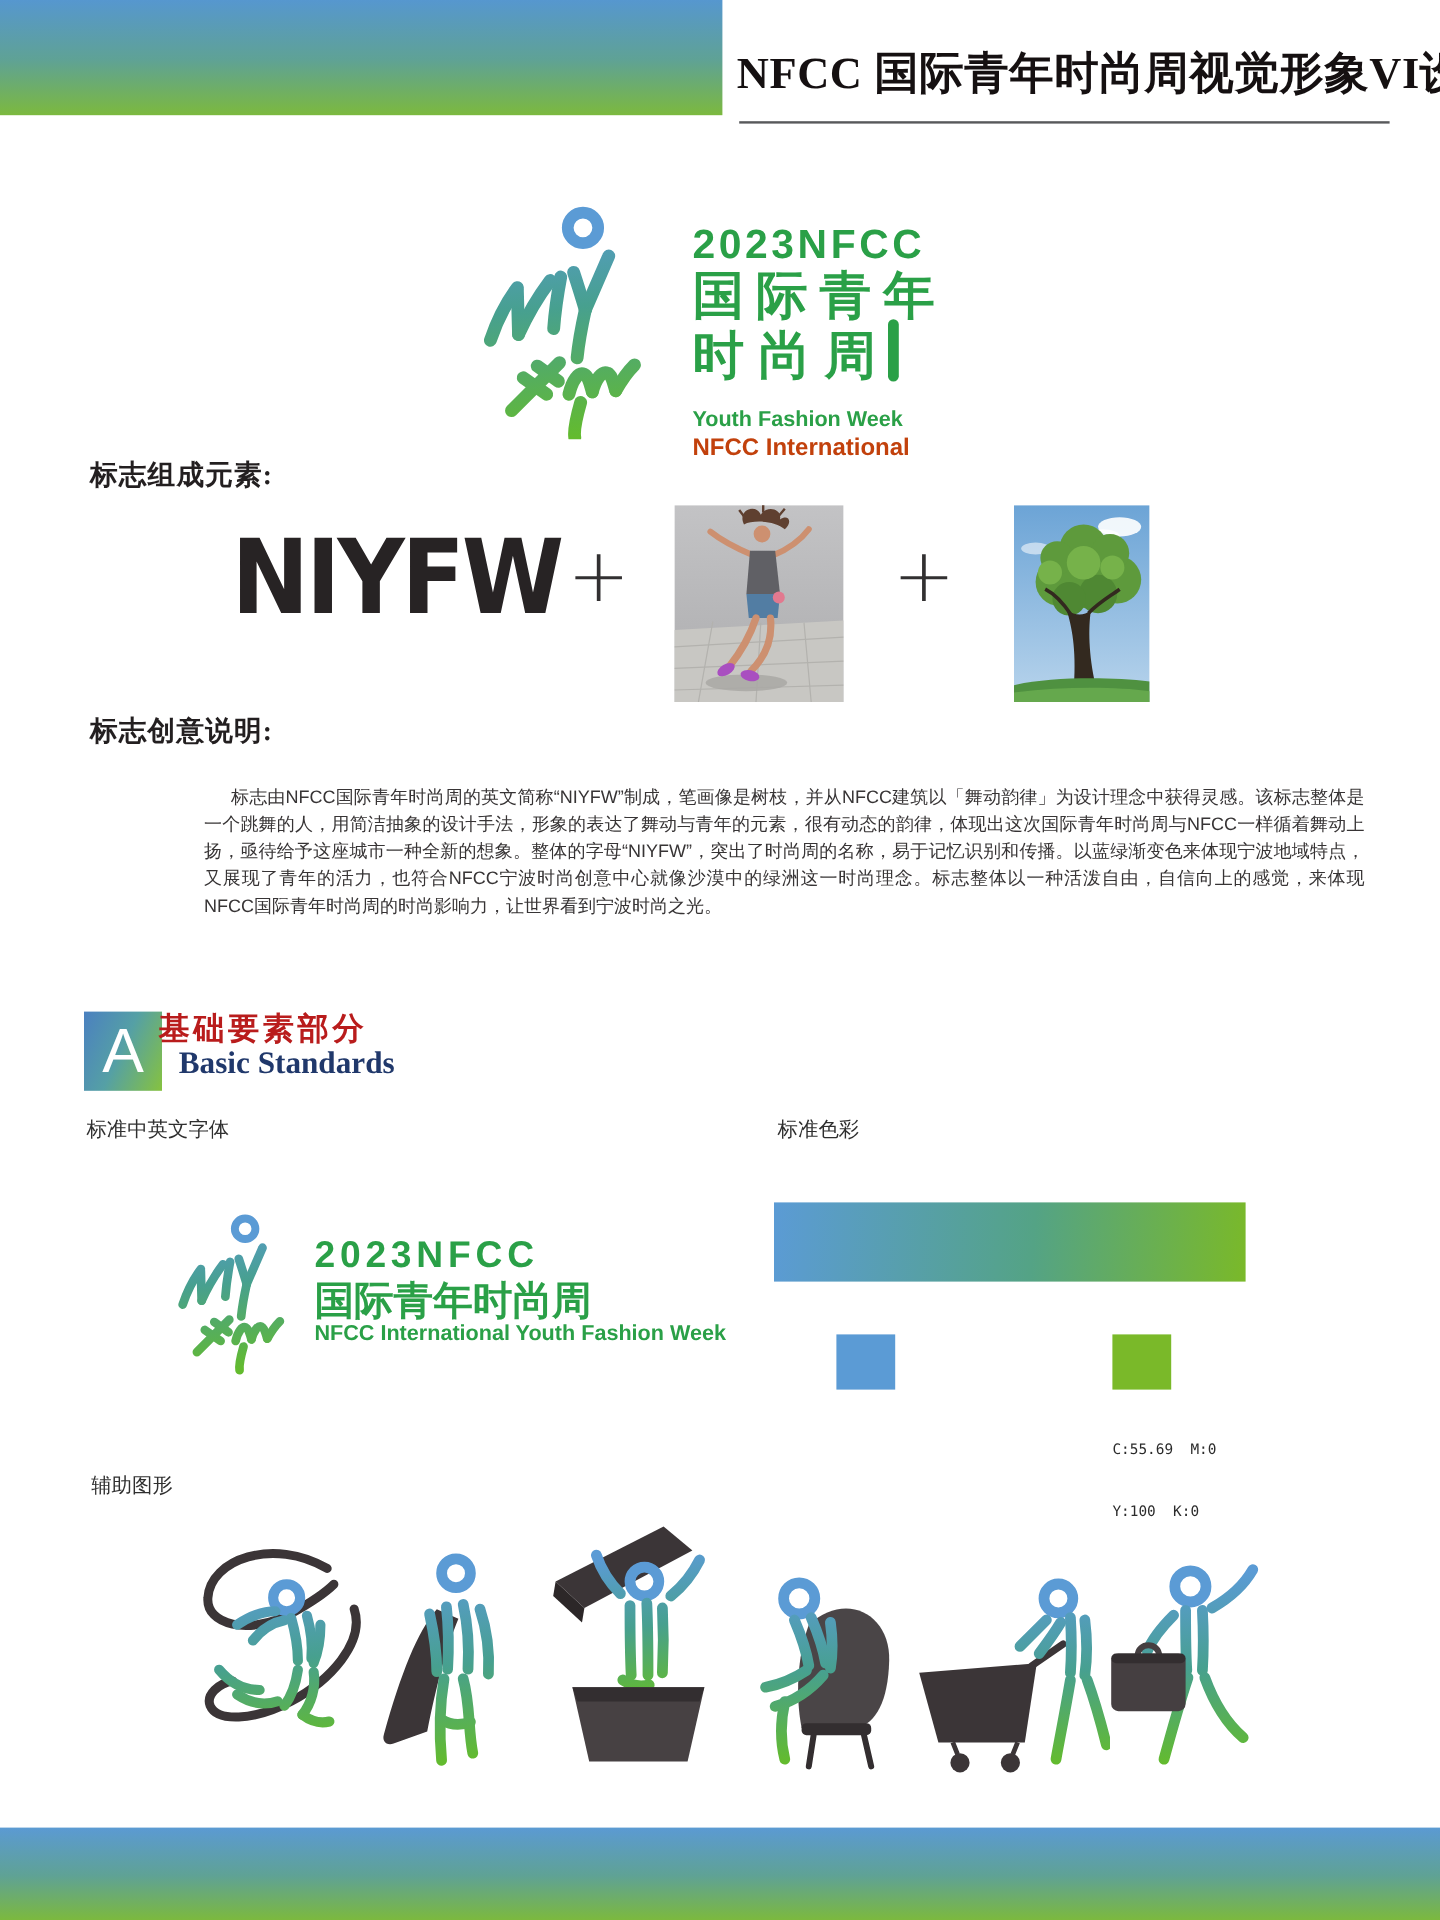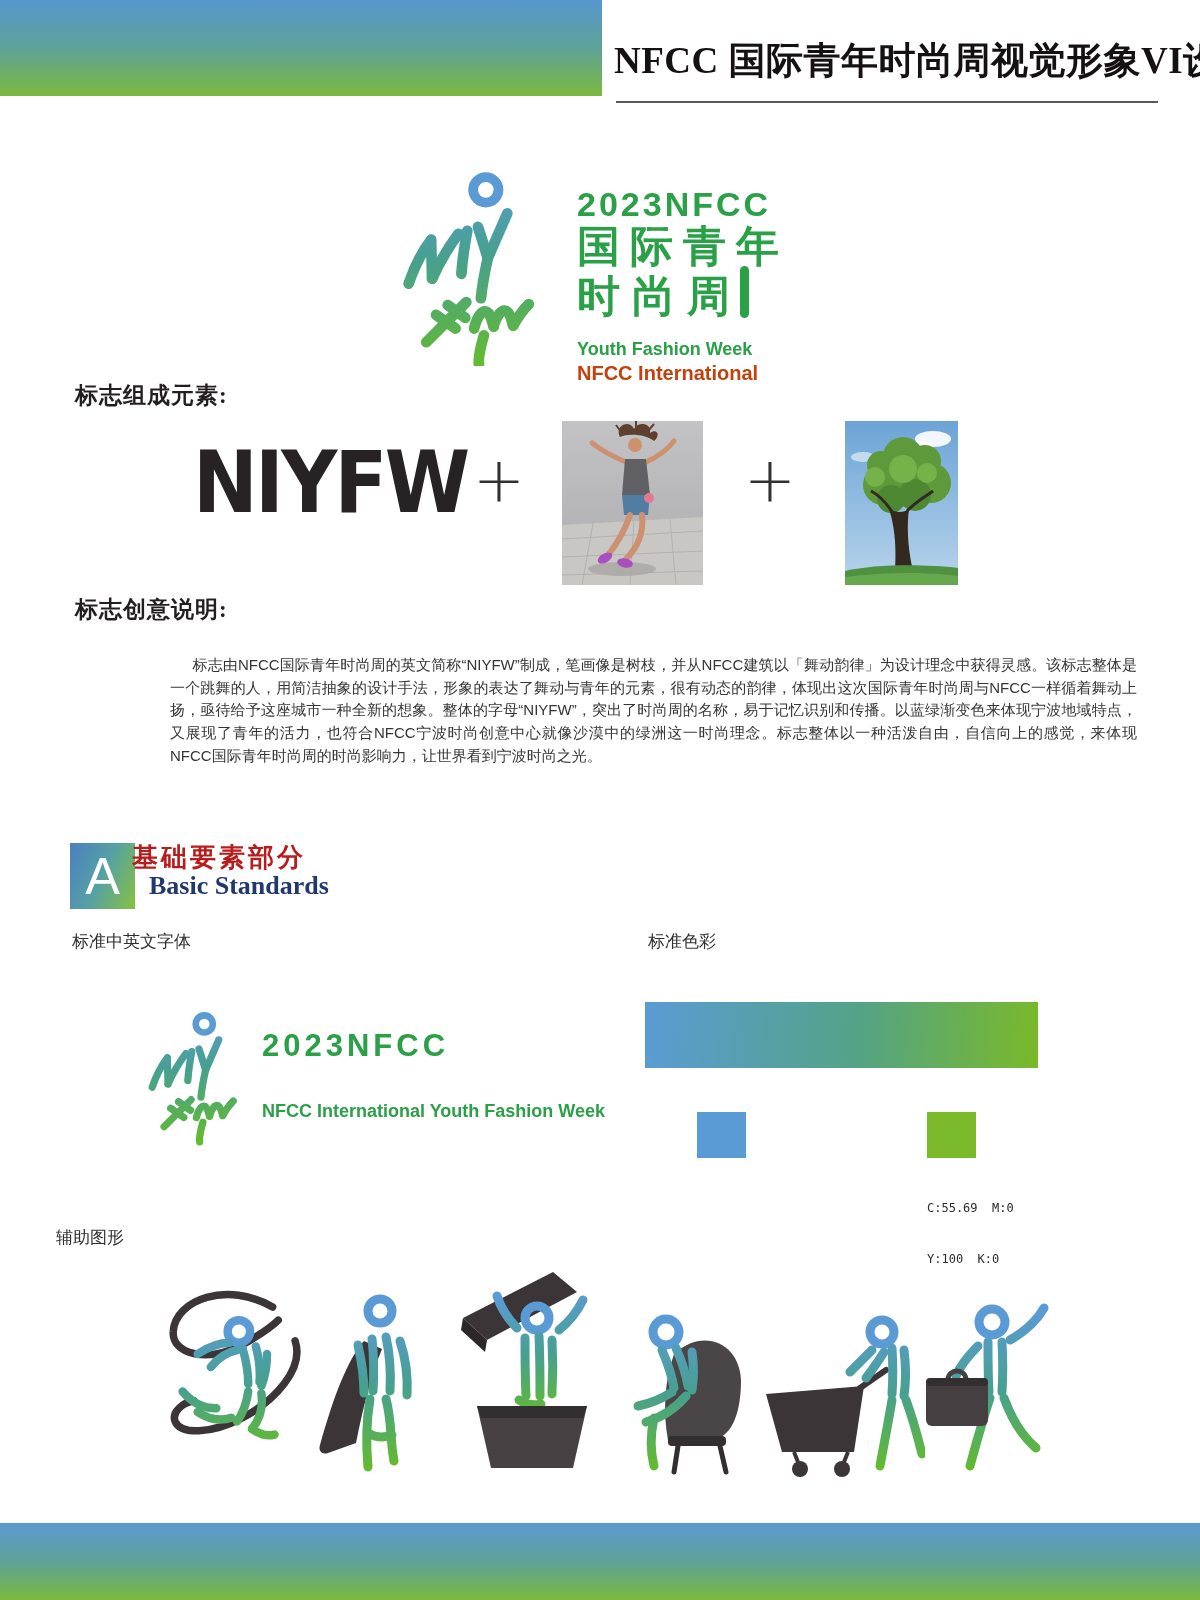--- a/index.html
+++ b/index.html
@@ -43,21 +43,21 @@
            background:linear-gradient(115deg,#4b80c0 0%,#55a0a5 48%,#86c23f 100%);
            color:#fff;font-size:52px;font-weight:400;}
   .section-a-cn{left:132px;top:840px;font-family:"Liberation Serif",serif;font-weight:bold;
                 font-size:26px;color:#b91c1c;letter-spacing:3px;}
   .section-a-en{left:149px;top:871px;font-family:"Liberation Serif",serif;font-weight:600;
                 font-size:26px;color:#20386b;}
 
   .small-label{font-size:17px;color:#2f2f2f;}
   .label-fonts{left:72px;top:930px;}
   .label-colors{left:648px;top:930px;}
-  .label-aux{left:56px;top:1226px;}
+  .label-aux{left:76px;top:1226px;}
 
   
   .ls-year{left:262px;top:1028px;font-size:31px;font-weight:bold;letter-spacing:4px;color:#2aa047;}
   .ls-cn{left:262px;top:1062px;font-size:33px;font-weight:bold;letter-spacing:0px;color:#2aa047;}
   .ls-en{left:262px;top:1101px;font-size:18px;font-weight:bold;color:#2aa047;}
 
   .grad-bar{left:645px;top:1002px;width:393px;height:66px;
             background:linear-gradient(95deg,#5b9bd5 0%,#54a385 55%,#7ab929 100%);}
   .swatch{width:49px;height:46px;}
   .swatch-blue{left:697px;top:1112px;background:#5b9bd5;}
@@ -202,20 +202,21 @@
   <div class="abs section-a-cn">基础要素部分</div>
   <div class="abs section-a-en">Basic Standards</div>
 
   <div class="abs small-label label-fonts">标准中英文字体</div>
   <div class="abs small-label label-colors">标准色彩</div>
 
   <svg class="abs" style="left:143px;top:1006px" width="112" height="140" viewBox="0 0 170 200">
       <use href="#nmark"></use>
     </svg>
   <div class="abs ls-year">2023NFCC</div>
+  <div class="abs ls-cn">国际青年时尚周</div>
   <div class="abs ls-en">NFCC International Youth Fashion Week</div>
 
   <div class="abs grad-bar"></div>
   <div class="abs swatch swatch-blue"></div>
   <div class="abs swatch swatch-green"></div>
   <div class="abs cmyk cmyk-green">
     <div>C:55.69  M:0</div>
     <div>Y:100  K:0</div>
   </div>
 

